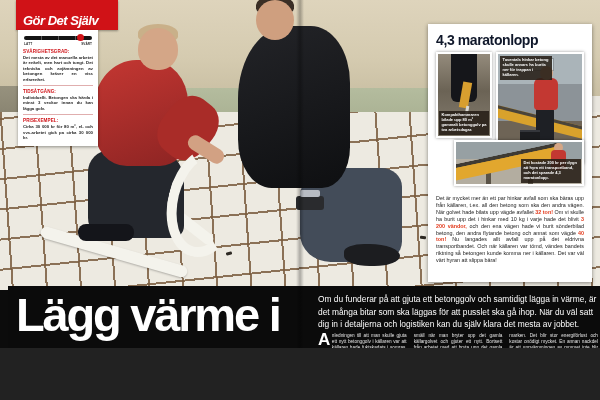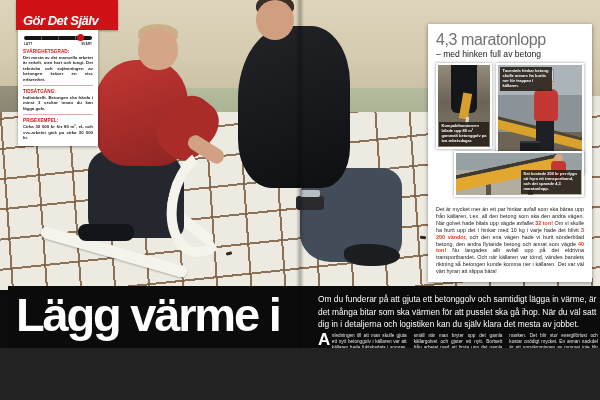--- a/index.html
+++ b/index.html
@@ -57,21 +57,21 @@
   .scale-bar i { position:absolute; top:0; width:1px; height:4px; background:#5a5a5a; }
   .scale-dot { position:absolute; top:-2px; left:78%; width:7px; height:7px; border-radius:50%; background:#d01217; }
   .scale-labels { display:flex; justify-content:space-between; font-size:3.2px; color:#333; margin:1px 1px 2px; font-weight:bold; }
   .info-panel h4 { font-size:4.6px; color:#d01217; margin:3px 0 1px; letter-spacing:.1px; }
   .info-panel p { font-size:4.3px; line-height:5.4px; color:#1d1d1d; font-weight:bold; text-align:justify; }
   .info-panel .div { border:none; border-top:1px solid #e0aeae; margin:3px 0; }
 
   
   .sidebar-box { position:absolute; left:428px; top:24px; width:164px; height:258px; background:#fff; z-index:12;
               padding:8px 8px 6px; box-shadow:0 1px 4px rgba(0,0,0,.45); }
-  .sb-title { font-size:16px; font-weight:normal; letter-spacing:-.4px; color:#737373; line-height:16px; }
+  .sb-title { font-size:14px; font-weight:bold; letter-spacing:-.4px; color:#0f172a; line-height:16px; }
   .sb-sub   { font-size:8.6px; color:#1a1a1a; line-height:10px; margin-top:1px; }
   .collage  { position:relative; height:138px; margin-top:4px; }
   .ph { position:absolute; border:2px solid #fff; box-shadow:0 0 3px rgba(0,0,0,.4); overflow:hidden; }
   .ph-a { left:0; top:0; width:56px; height:86px;
           background:linear-gradient(180deg,#948b7c 0%,#6b6355 45%,#857d70 100%); }
   .ph-b { left:60px; top:0; width:88px; height:112px;
           background:linear-gradient(180deg,#aab4b9 0%,#aab4b9 28%,#8c9398 28%,#8c9398 62%,#6e6456 62%); }
   .ph-c { left:18px; top:88px; width:130px; height:46px; z-index:3;
           background:linear-gradient(180deg,#97a0a3 0%,#97a0a3 40%,#b3ada0 40%); }
   .cap { position:absolute; background:rgba(38,30,22,.88); color:#fff; font-size:4px; line-height:4.9px;
@@ -174,21 +174,20 @@
     <hr class="div">
     <h4>TIDSÅTGÅNG:</h4>
     <p>Individuellt. Betongen ska härda i minst 3 veckor innan du kan lägga golv.</p>
     <hr class="div">
     <h4>PRISEXEMPEL:</h4>
     <p>Cirka 30 000 kr för 80 m², el- och vvs-arbetet gick på cirka 30 000 kr.</p>
   </div>
 
   <div class="sidebar-box">
     <div class="sb-title">4,3 maratonlopp</div>
-    <div class="sb-sub">– med hinken full av betong</div>
     <div class="collage">
       <div class="ph ph-a">
         <div class="a-legs"></div>
         <div class="a-hammer"></div>
         <div class="a-bit"></div>
         <div class="a-rubble"></div>
         <div class="cap cap-a">Kompakthammaren bilade upp 80 m² gammalt betonggolv på två arbetsdagar.</div>
       </div>
       <div class="ph ph-b">
         <div class="b-win1"></div>
@@ -209,21 +208,21 @@
         <div class="cap cap-c">Det kostade 200 kr per dygn att hyra ett transportband, och det sparade 4,3 maratonlopp.</div>
       </div>
     </div>
     <p class="sb-body"><span>Det är mycket mer än ett par hinkar avfall som ska bäras upp från källaren, t.ex. all den betong som ska den andra vägen. När golvet hade bilats upp vägde avfallet </span><span class="hl">32 ton!</span><span> Om vi skulle ha burit upp det i hinkar med 10 kg i varje hade det blivit </span><span class="hl">3 200 vändor,</span><span> och den ena vägen hade vi burit sönderbilad betong, den andra flytande betong och annat som vägde </span><span class="hl">40 ton!</span><span> Nu langades allt avfall upp på det eldrivna transportbandet. Och när källaren var tömd, vändes bandets riktning så betongen kunde komma ner i källaren. Det var väl värt hyran att slippa bära!</span></p>
   </div>
 
   <div class="band">
     <div class="headline">
       <div>Lägg värme i</div>
     </div>
-    <p class="intro">Om du funderar på att gjuta ett betonggolv och samtidigt lägga in värme, är det många bitar som ska värmen för att pusslet ska gå ihop. När du väl satt dig in i detaljerna och logistiken kan du själv klara det mesta av jobbet.</p>
+    <p class="intro">Om du funderar på att gjuta ett betonggolv och samtidigt lägga in värme, är det många bitar som ska läggas för att pusslet ska gå ihop. När du väl satt dig in i detaljerna och logistiken kan du själv klara det mesta av jobbet.</p>
     <div class="cols">
       <span class="dropcap">A</span><span>nledningen till att man skulle gjuta ett nytt betonggolv i källaren var att källaren hade fuktskadats i somras, när regnet bara öste ner. Utvändigt gjordes väggen varm och torr med isolering och dränering, så varför inte lägga ett varmt och slätt golv? Värmen skulle komma från slingor som packas in i betong. På så</span>
       <span>sätt slår man två flugor i en smäll när man bryter upp det gamla källargolvet och gjuter ett nytt. Bortsett från arbetet med att bryta upp det gamla golvet kan du följa beskrivningen om du vill gjuta nytt golv och lägga värme i badrummet, uterummet, garaget eller tillbyggnaden. Principen är densamma. Det är viktigt att isolera</span>
       <span>hela golvet, för annars kommer värmen att försvinna ut i marken. Det blir stor energiförlust och kostar onödigt mycket. En annan nackdel är att uppvärmningen av rummet inte blir effektiv. Du behöver inte bryta upp det gamla golvet för att lägga in värme. Är takhöjden tillräckligt stor kan du gjuta nytt golv ovanpå det gamla.</span>
     </div>
     <div class="next-arrow"></div>
     <span class="foot foot-pg-l">16</span>
     <span class="foot foot-credit">Gör Det Själv • 3/2008</span>
     <span class="foot foot-site">www.gds.se</span>
     <span class="foot foot-pg-r">17</span>

